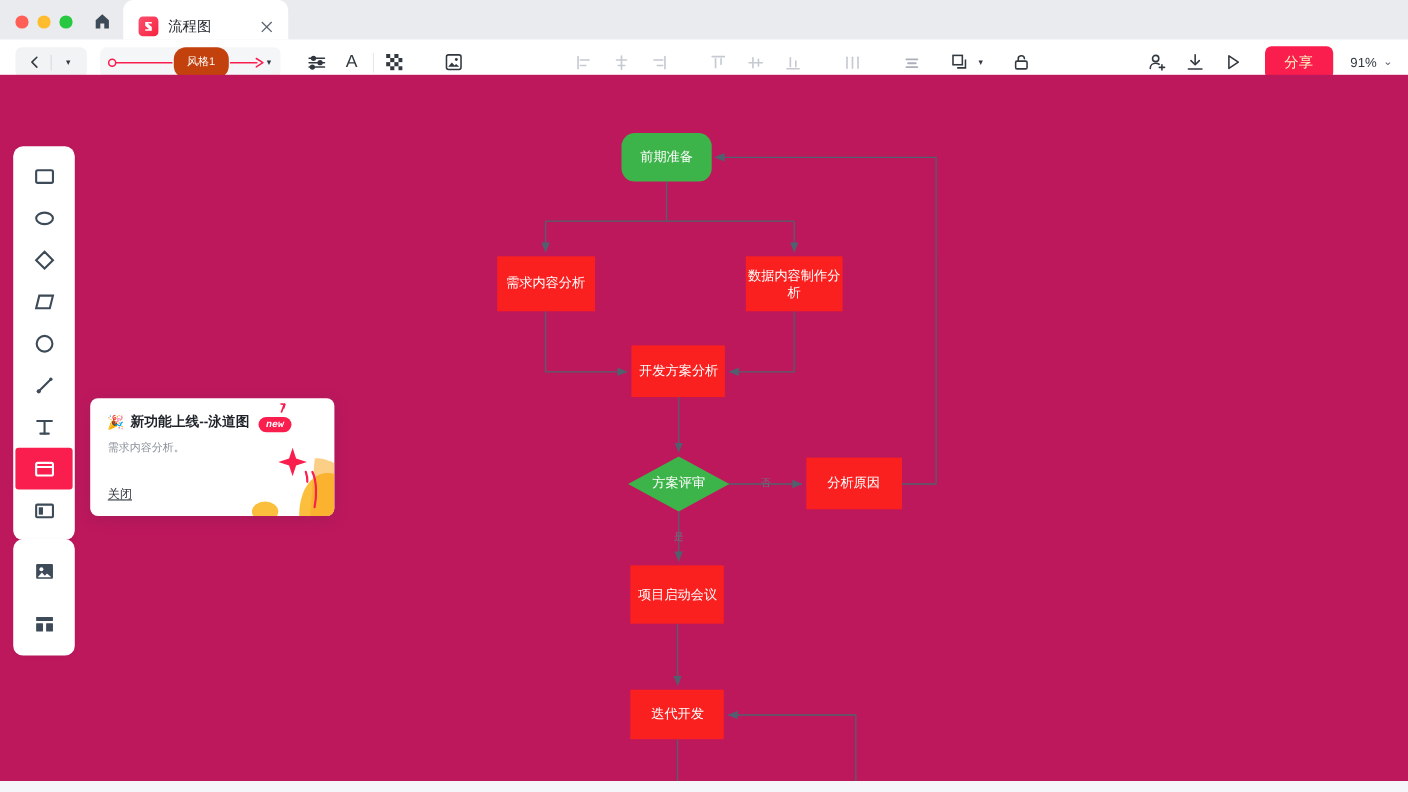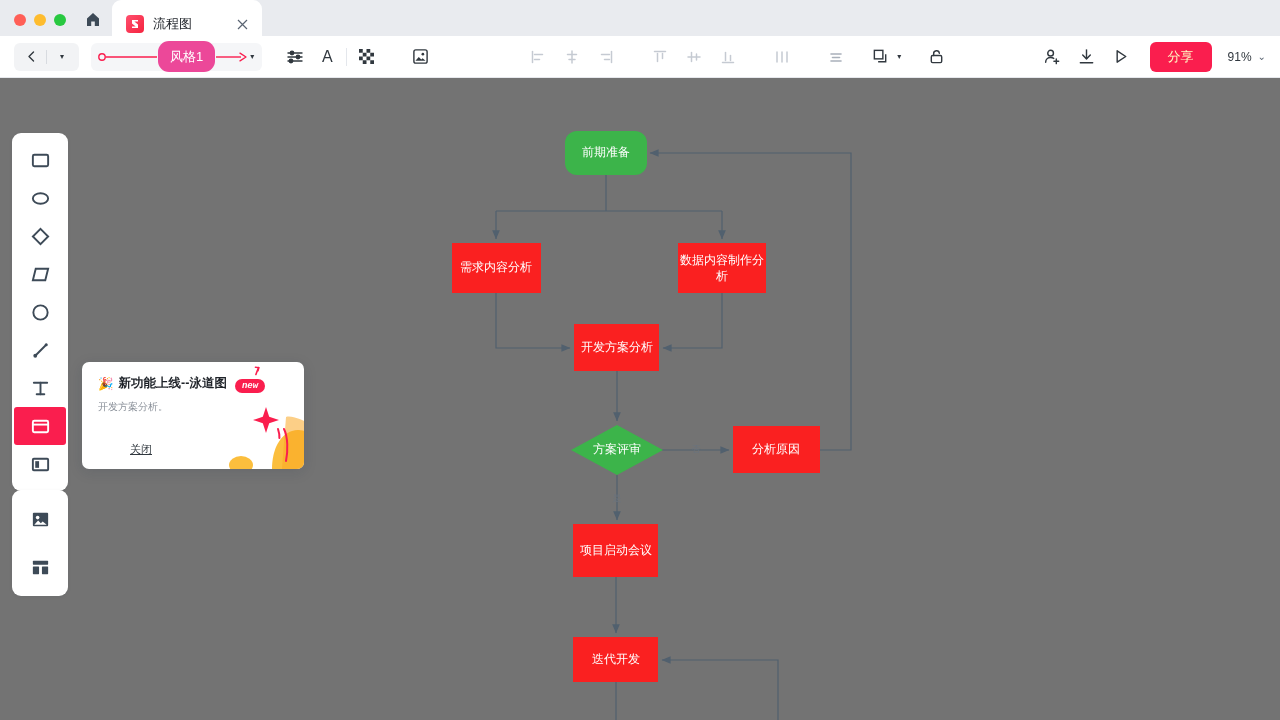--- a/index.html
+++ b/index.html
@@ -73,22 +73,22 @@
   .caret { font-size: 8px; color: #31383f; }
 
   .style-sel {
     display: flex; align-items: center;
     background: #f5f6f8; border-radius: 6px;
     height: 28px; margin-left: 12px; padding: 0 8px 0 6px;
     gap: 2px;
   }
   .style-line { display: block; }
   .style-pill {
-    background: #ec4899; color: #fff;
-    font-size: 13px; line-height: 1;
+    background: #c2410c; color: #fff;
+    font-size: 10px; line-height: 1;
     padding: 9px 12px; border-radius: 11px;
     margin: 0 -1px;
   }
 
   .tb-mid { display: flex; align-items: center; margin-left: 18px; gap: 2px; }
   .tb-align { display: flex; align-items: center; margin-left: 88px; gap: 4px; }
   .tb-right { display: flex; align-items: center; margin-left: auto; padding-right: 14px; gap: 4px; }
 
   .share-btn {
     background: #fa1e4e; color: #fef9c3;
@@ -149,29 +149,28 @@
     font-family: Liberation Mono, monospace;
   }
   .popup-desc {
     padding: 8px 0 0 16px;
     font-size: 10px; color: #8a9099;
   }
   .popup-close {
     position: absolute; left: 16px; bottom: 12px;
     font-size: 11px; color: #31383f;
     text-decoration: underline;
-    margin-left: 32px;
   }
   .popup-art { position: absolute; right: 0; bottom: 0; }
 
   
   .canvas {
-    position: absolute; left: 0; top: 78px;
+    position: absolute; left: 0; top: 68px;
     width: 1280px; height: 642px;
-    background: #737373;
+    background: #be185d;
     overflow: hidden;
   }
   .flow-svg { position: absolute; left: 0; top: 0; }
 
   .node-label {
     font-family: "Liberation Sans", "DejaVu Sans", sans-serif;
     fill: #ffffff;
     font-size: 12px;
     text-anchor: middle;
     dominant-baseline: middle;
@@ -526,21 +525,21 @@
     <span>🎉</span>
     <span>新功能上线--泳道图</span>
     <span style="position:relative;display:inline-block;">
       <svg style="position:absolute;left:14px;top:-11px;" width="16" height="14" viewBox="0 0 16 14">
         <path d="M12.5 1.5l-2.6 7" stroke="#fa1e4e" stroke-width="1.6" fill="none" stroke-linecap="round"></path>
         <path d="M9.4 1.2l3.6.4-1 3.3" stroke="#fa1e4e" stroke-width="1.4" fill="none" stroke-linecap="round" stroke-linejoin="round"></path>
       </svg>
       <span class="new-badge">new</span>
     </span>
   </div>
-  <div class="popup-desc">开发方案分析。</div>
+  <div class="popup-desc">需求内容分析。</div>
   <div class="popup-close">关闭</div>
   <svg class="popup-art" width="78" height="80" viewBox="0 0 78 80">
     <path d="M46 80c0-20 8-34 20-38 6-2 12 0 12 0v38z" fill="#fbbe3d"></path>
     <path d="M60 28c6-2 18 4 18 4v48H56z" fill="#f9a825" opacity="0.55"></path>
     <ellipse cx="15" cy="76" rx="12" ry="9" fill="#fbbe3d"></ellipse>
     <path d="M40 18l3.2 9.8L53 31l-9.8 3.2L40 44l-3.2-9.8L27 31l9.8-3.2z" fill="#fa1e4e"></path>
     <path d="M58 40c4 8 4 22 2 32" stroke="#fa1e4e" stroke-width="2" fill="none" stroke-linecap="round"></path>
     <path d="M52 40c1 3 1.6 6 1.4 9" stroke="#fa1e4e" stroke-width="2" fill="none" stroke-linecap="round"></path>
   </svg>
 </div>

